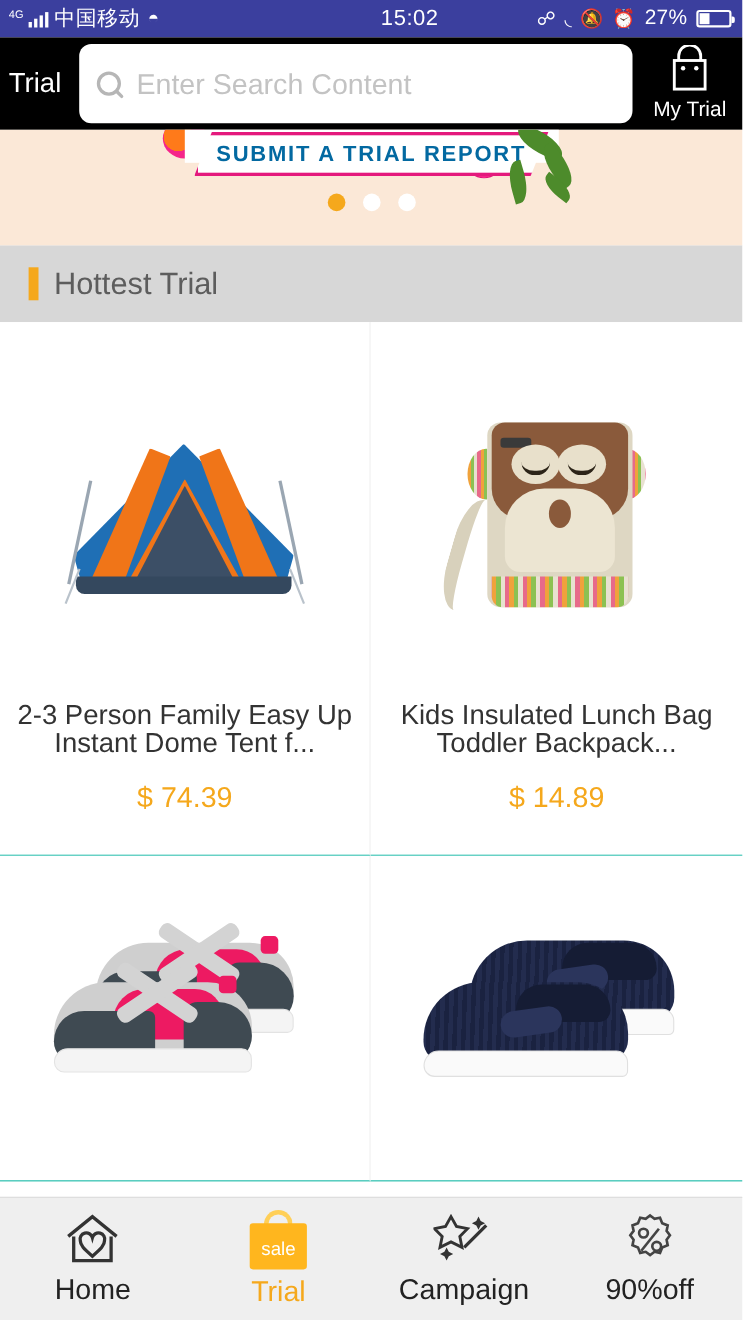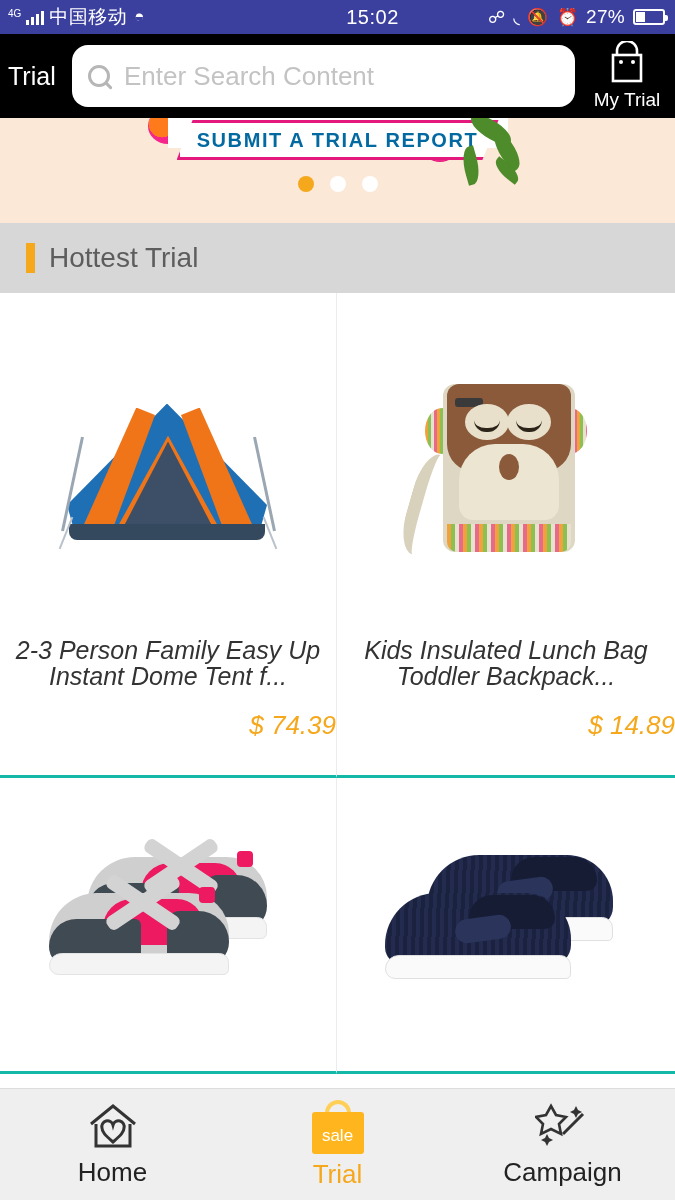--- a/index.html
+++ b/index.html
@@ -41,21 +41,21 @@
   .batt:after{content:"";position:absolute;right:-5px;top:4px;width:3px;height:6px;background:#fff;border-radius:0 2px 2px 0;}
   .batt i{display:block;height:10px;width:9px;background:#fff;margin-left:1px;}
 
   
   .header {
     height: 84px; background: #000; display:flex; align-items:center;
     padding: 0 6px; position:relative;
   }
   .brand { color:#fff; font-size:25px; padding-left:2px; width:62px; }
   .searchbox {
-    flex: 1; height: 62px; background:#fff; border-radius: 16px;
+    flex: 1; height: 72px; background:#fff; border-radius: 11px;
     display:flex; align-items:center; padding: 0 16px; margin: 0 10px 0 4px;
   }
   .mag {
     width:22px;height:22px;border:3px solid #b6b6b6;border-radius:50%;
     position:relative;flex:none;margin-right:14px;
   }
   .mag:after{content:"";position:absolute;width:3px;height:9px;background:#b6b6b6;
     right:-3px;bottom:-6px;transform:rotate(-45deg);border-radius:2px;}
   .search-ph { color:#c3c3c3; font-size:26px; }
   .mytrial { width:84px; display:flex; flex-direction:column; align-items:center; color:#fff; }
@@ -106,32 +106,32 @@
   .section {
     height: 70px; background:#d7d7d7; display:flex; align-items:center; padding-left:26px;
   }
   .section-bar { width:9px; height:30px; background:#f5a81c; margin-right:14px; }
   .section-title { font-size:28px; color:#5d5d5d; }
 
   
   .grid { display:flex; flex-wrap:wrap; background:#fff; }
   .cell {
     width: 337px; background:#fff; position:relative;
-    border-right:1px solid #ececec; border-bottom:3px solid #14b8a6;font-style:italic;
+    border-right:1px solid #ececec; border-bottom:1px solid #14b8a6;
   }
   .cell:nth-child(2n){ border-right:none; width:338px; }
   .cell.row1 { height: 485px; }
   .cell.row2 { height: 296px; overflow:hidden; }
   .thumb { height: 345px; display:flex; align-items:center; justify-content:center; }
   .thumb.short { height: 296px; }
   .p-title {
     font-size:25px; color:#333; line-height:1.02; text-align:center;
     padding: 0 12px; height:56px; overflow:hidden;
   }
-  .p-price { font-size:26px; color:#f5a81c; text-align:right; margin-top:16px; }
+  .p-price { font-size:26px; color:#f5a81c; text-align:center; margin-top:16px; }
 
   
   .tent { position:relative; width:218px; height:180px; }
   .tent .body {
     position:absolute; left:8px; top:28px; width:200px; height:130px;
     background:#1f6fb5; clip-path: polygon(50% 0, 100% 78%, 96% 100%, 4% 100%, 0 78%);
   }
   .tent .panel-l {
     position:absolute; left:24px; top:32px; width:72px; height:124px;
     background:#f07518; clip-path: polygon(74% 0, 100% 6%, 40% 100%, 0 96%);
@@ -461,17 +461,26 @@
     <div class="tab">
       <svg width="56" height="50" viewBox="0 0 56 50">
         <path d="M16 4 l5 9 10 2 -7 7 2 10 -10-5 -10 5 2-10 -7-7 10-2z" fill="none" stroke="#333" stroke-width="2.6"></path>
         <path d="M28 32 L48 12" stroke="#333" stroke-width="3"></path>
         <path d="M41 4 l2 4 4 2 -4 2 -2 4 -2-4 -4-2 4-2z" fill="#333"></path>
         <path d="M12 32 l2 4 4 2 -4 2 -2 4 -2-4 -4-2 4-2z" fill="#333"></path>
       </svg>
       <span class="tab-label">Campaign</span>
     </div>
 
+    <div class="tab">
+      <svg width="52" height="50" viewBox="0 0 52 50">
+        <path d="M26 3 l4 3 5-1 2 5 5 2 -1 5 3 4 -3 4 1 5 -5 2 -2 5 -5-1 -4 3 -4-3 -5 1 -2-5 -5-2 1-5 -3-4 3-4 -1-5 5-2 2-5 5 1z" fill="none" stroke="#444" stroke-width="2.4"></path>
+        <circle cx="20" cy="19" r="4" fill="none" stroke="#444" stroke-width="2.4"></circle>
+        <circle cx="32" cy="31" r="4" fill="none" stroke="#444" stroke-width="2.4"></circle>
+        <path d="M34 15 L18 35" stroke="#444" stroke-width="2.4"></path>
+      </svg>
+      <span class="tab-label">90%off</span>
+    </div>
 
 
   </div>
 
 </div>
 
 </body></html>

